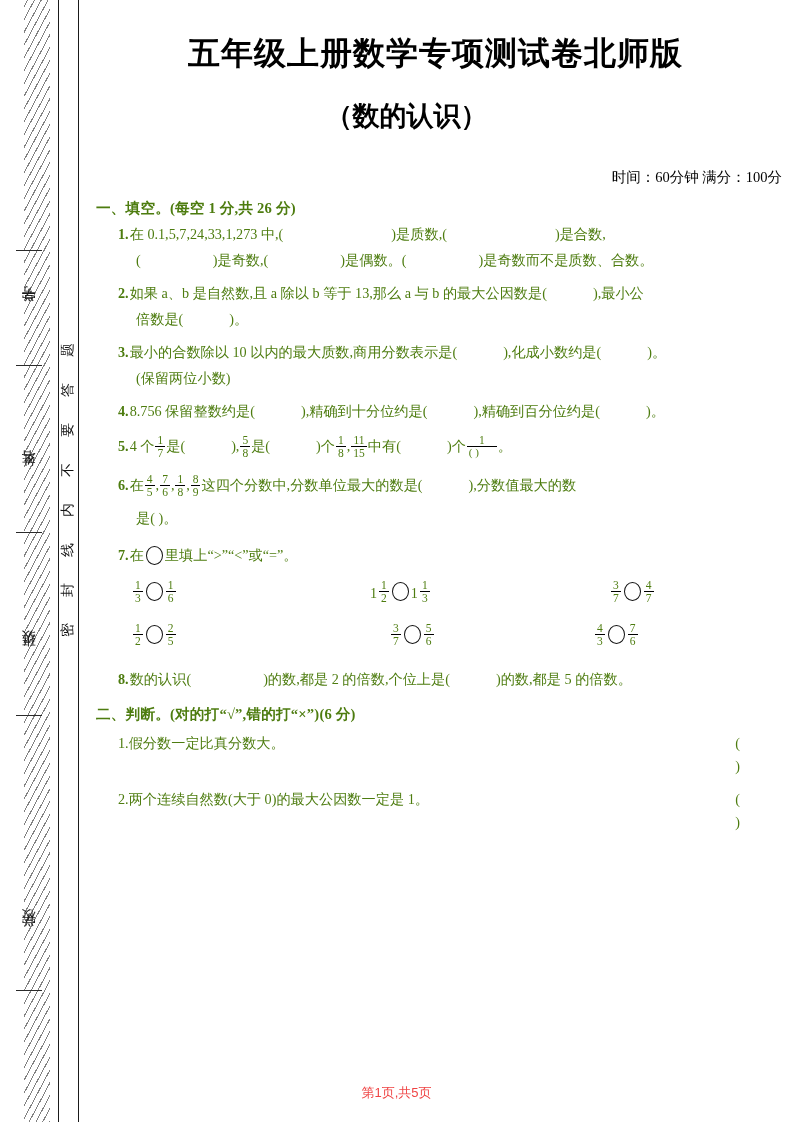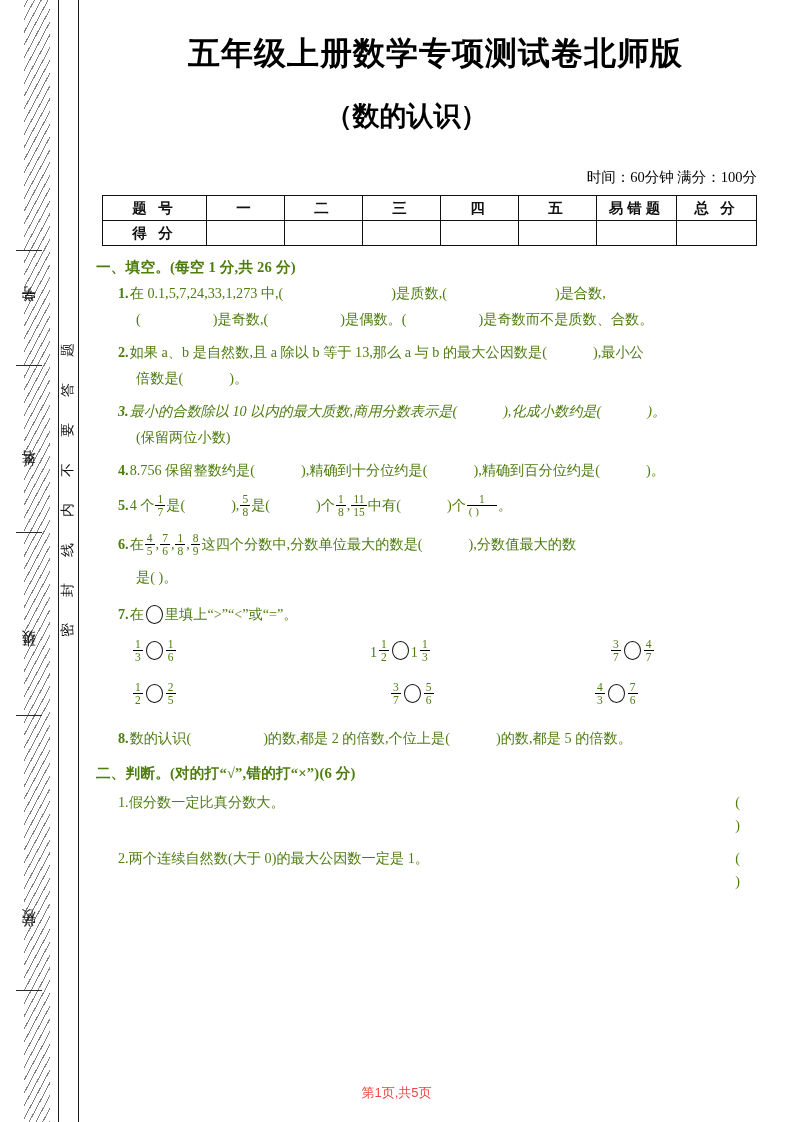--- a/index.html
+++ b/index.html
@@ -95,21 +95,21 @@
     font-weight: 700;
     margin: 22px 0 0 0;
     color: #000;
     padding-right: 68px;
   }
 
   #exam-meta {
     text-align: right;
     font-size: 14.5px;
     margin: 34px 0 0 0;
-    padding-right: 36px;
+    padding-right: 11px;
     color: #000;
   }
 
   
   #score-table-wrap { margin: 8px 0 0 14px; width: 648px; }
   table.score-table {
     border-collapse: collapse;
     width: 648px;
     table-layout: fixed;
   }
@@ -250,66 +250,40 @@
   <span class="seal-char">答</span>
   <span class="seal-char">题</span>
 </div>
 
 <div id="content">
 
   <h1 id="exam-title">五年级上册数学专项测试卷北师版</h1>
   <h2 id="exam-subtitle">（数的认识）</h2>
   <div id="exam-meta">时间：60分钟  满分：100分</div>
 
-  <div id="score-table-wrap">
-    <table class="score-table">
-      <tbody>
-          <tr>
-        <td class="hdr-col">题 号</td>
-        <td class="num-col">一</td>
-        <td class="num-col">二</td>
-        <td class="num-col">三</td>
-        <td class="num-col">四</td>
-        <td class="num-col">五</td>
-        <td class="wide-col">易错题</td>
-        <td class="wide-col">总 分</td>
-      </tr>
-      <tr>
-        <td class="hdr-col">得 分</td>
-        <td class="num-col blank"></td>
-        <td class="num-col blank"></td>
-        <td class="num-col blank"></td>
-        <td class="num-col blank"></td>
-        <td class="num-col blank"></td>
-        <td class="wide-col blank"></td>
-        <td class="wide-col blank"></td>
-      </tr>
-    </tbody>
-      </table>
-  </div>
 
   <div id="questions">
 
     <div class="sec-head">一、填空。(每空 1 分,共 26 分)</div>
 
     <div class="q">
       <span class="qn">1.</span><span>在 0.1,5,7,24,33,1,273 中,(</span><span class="blankspace b-xl"></span><span>)是质数,(</span><span class="blankspace b-xl"></span><span>)是合数,</span>
     </div>
     <div class="cont">
       <span>(</span><span class="blankspace b-lg"></span><span>)是奇数,(</span><span class="blankspace b-lg"></span><span>)是偶数。(</span><span class="blankspace b-lg"></span><span>)是奇数而不是质数、合数。</span>
     </div>
 
     <div class="q" style="margin-top:10px;">
       <span class="qn">2.</span><span>如果 a、b 是自然数,且 a 除以 b 等于 13,那么 a 与 b 的最大公因数是(</span><span class="blankspace b-md"></span><span>),最小公</span>
     </div>
     <div class="cont">
       <span>倍数是(</span><span class="blankspace b-md"></span><span>)。</span>
     </div>
 
-    <div class="q" style="margin-top:10px;font-style:italic;">
+    <div class="q" style="margin-top:10px;">
       <span class="qn">3.</span><span>最小的合数除以 10 以内的最大质数,商用分数表示是(</span><span class="blankspace b-md"></span><span>),化成小数约是(</span><span class="blankspace b-md"></span><span>)。</span>
     </div>
     <div class="cont">
       <span>(保留两位小数)</span>
     </div>
 
     <div class="q" style="margin-top:10px;">
       <span class="qn">4.</span><span>8.756 保留整数约是(</span><span class="blankspace b-md"></span><span>),精确到十分位约是(</span><span class="blankspace b-md"></span><span>),精确到百分位约是(</span><span class="blankspace b-md"></span><span>)。</span>
     </div>
 

